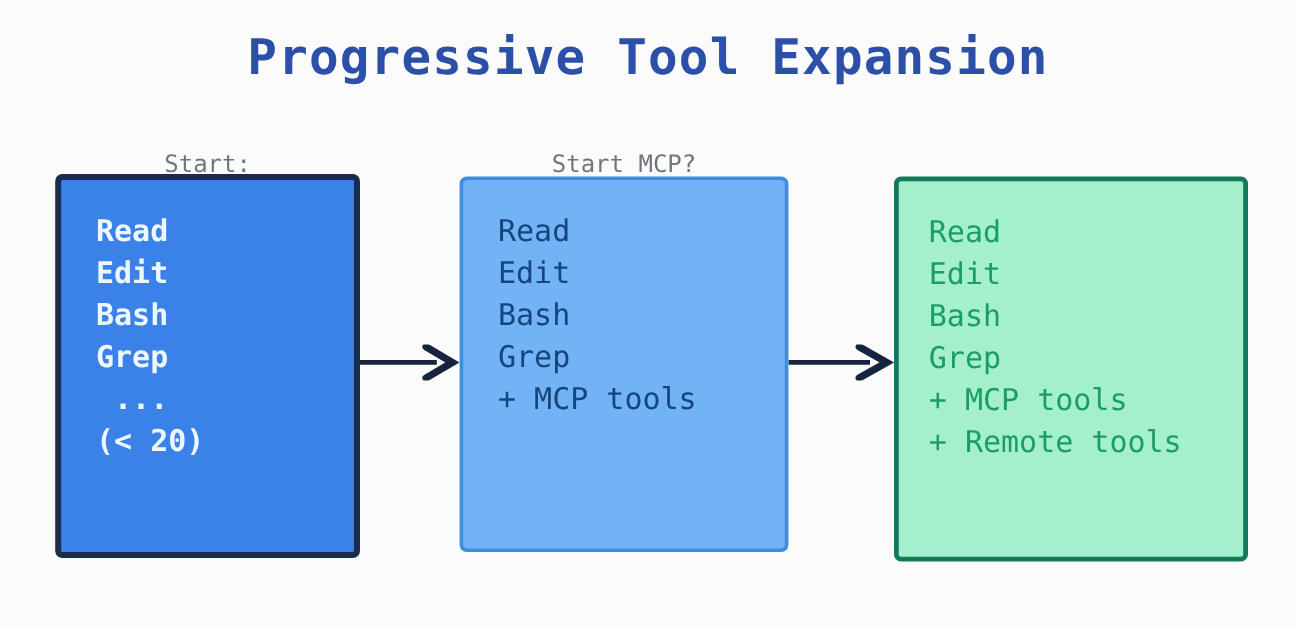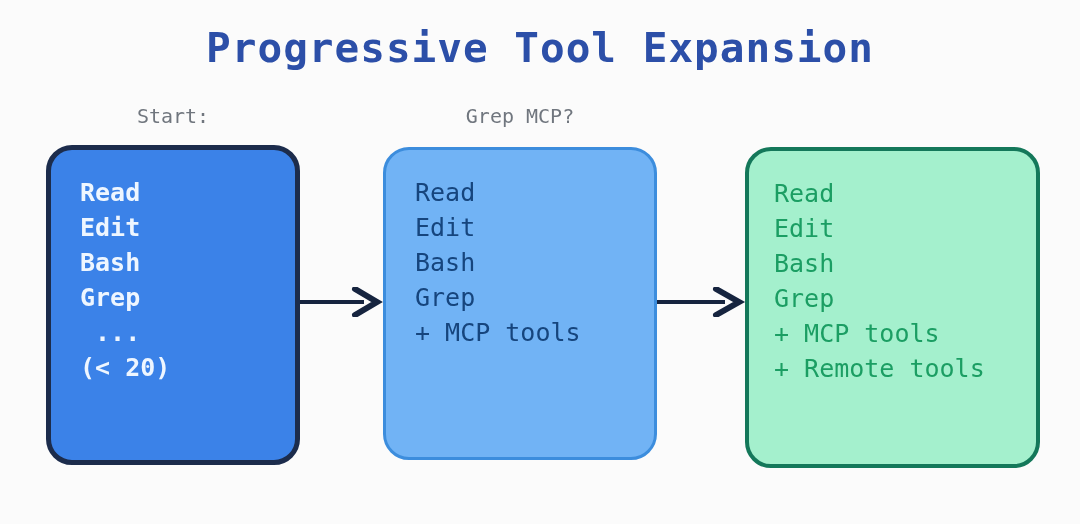--- a/index.html
+++ b/index.html
@@ -38,30 +38,31 @@
 
   
   .stage-label {
     position: absolute;
     font-family: "DejaVu Sans Mono", "Liberation Mono", monospace;
     font-size: 20px;
     font-weight: 400;
     color: #70767e;
     white-space: pre;
     text-align: center;
+    margin-top: 20px;
   }
   .stage-label.l1 { left: 46px;  top: 104px; width: 254px; }
   .stage-label.l2 { left: 383px; top: 104px; width: 274px; }
   .stage-label.l3 { left: 745px; top: 104px; width: 295px; }
 
   
   .box {
     position: absolute;
     box-sizing: border-box;
-    border-radius: 26px;
+    border-radius: 6px;
     white-space: pre;
   }
   .box-lines {
     position: absolute;
     font-family: "DejaVu Sans Mono", "Liberation Mono", monospace;
     font-size: 25px;
     line-height: 35px;
     white-space: pre;
   }
 
@@ -138,21 +139,21 @@
 (&lt; 20)</div>
   </div>
 
   <div class="arrow arrow1">
     <svg width="83" height="30" viewBox="0 0 83 30" xmlns="http://www.w3.org/2000/svg">
       <line x1="0" y1="15" x2="64" y2="15" stroke="#16243f" stroke-width="4"></line>
       <polyline points="55,2 77,15 55,28" fill="none" stroke="#16243f" stroke-width="6" stroke-linecap="round" stroke-linejoin="miter"></polyline>
     </svg>
   </div>
 
-  <div class="stage-label l2">Grep MCP?</div>
+  <div class="stage-label l2">Start MCP?</div>
   <div class="box box2">
     <div class="box-lines">Read
 Edit
 Bash
 Grep
 + MCP tools</div>
   </div>
 
   <div class="arrow arrow2">
     <svg width="90" height="30" viewBox="0 0 90 30" xmlns="http://www.w3.org/2000/svg">

